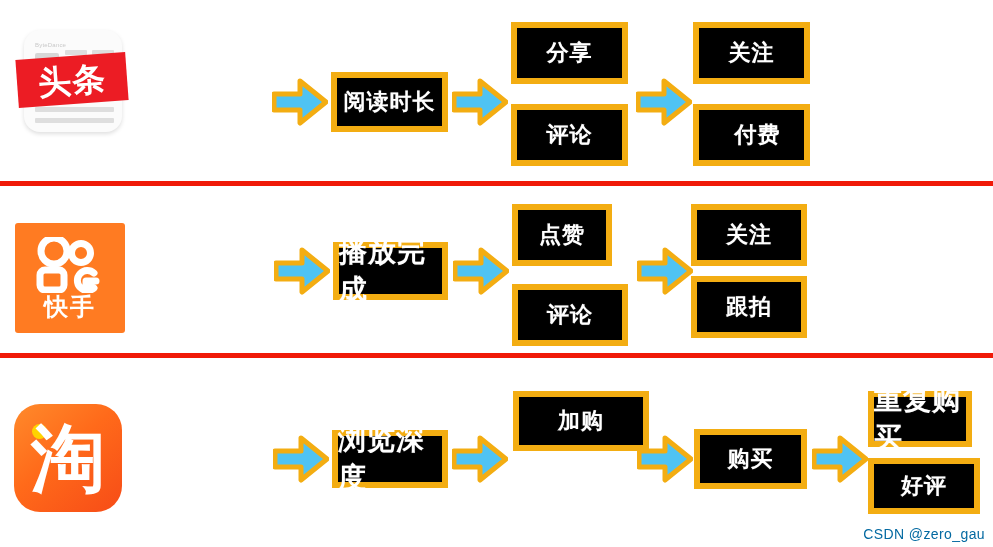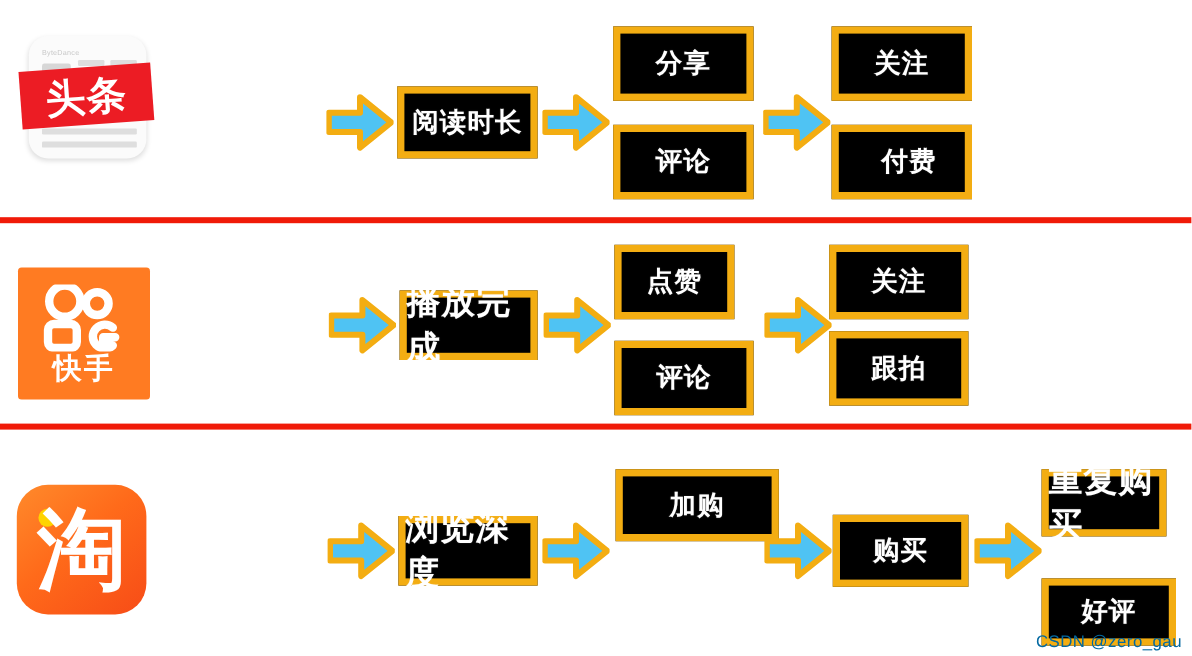--- a/index.html
+++ b/index.html
@@ -322,18 +322,18 @@
 
     <div class="pbox" style="left:694px; top:67px; width:113px; height:60px;">购买</div>
 
     <div class="arrow" style="left:812px; top:71px;">
       <svg viewBox="0 0 56 52" xmlns="http://www.w3.org/2000/svg">
         <path d="M2,18 L28,18 L28,5 L54,26 L28,47 L28,34 L2,34 Z" fill="#4fc3f3" stroke="#f3ad12" stroke-width="5" stroke-linejoin="round"></path>
       </svg>
     </div>
 
     <div class="pbox narrow" style="left:868px; top:29px; width:104px; height:56px;">重复购买</div>
-    <div class="pbox" style="left:868px; top:120px; width:112px; height:56px;">好评</div>
+    <div class="pbox" style="left:868px; top:96px; width:112px; height:56px;">好评</div>
   </div>
 
   <div class="watermark">CSDN @zero_gau</div>
 
 </div>
 
 </body></html>

